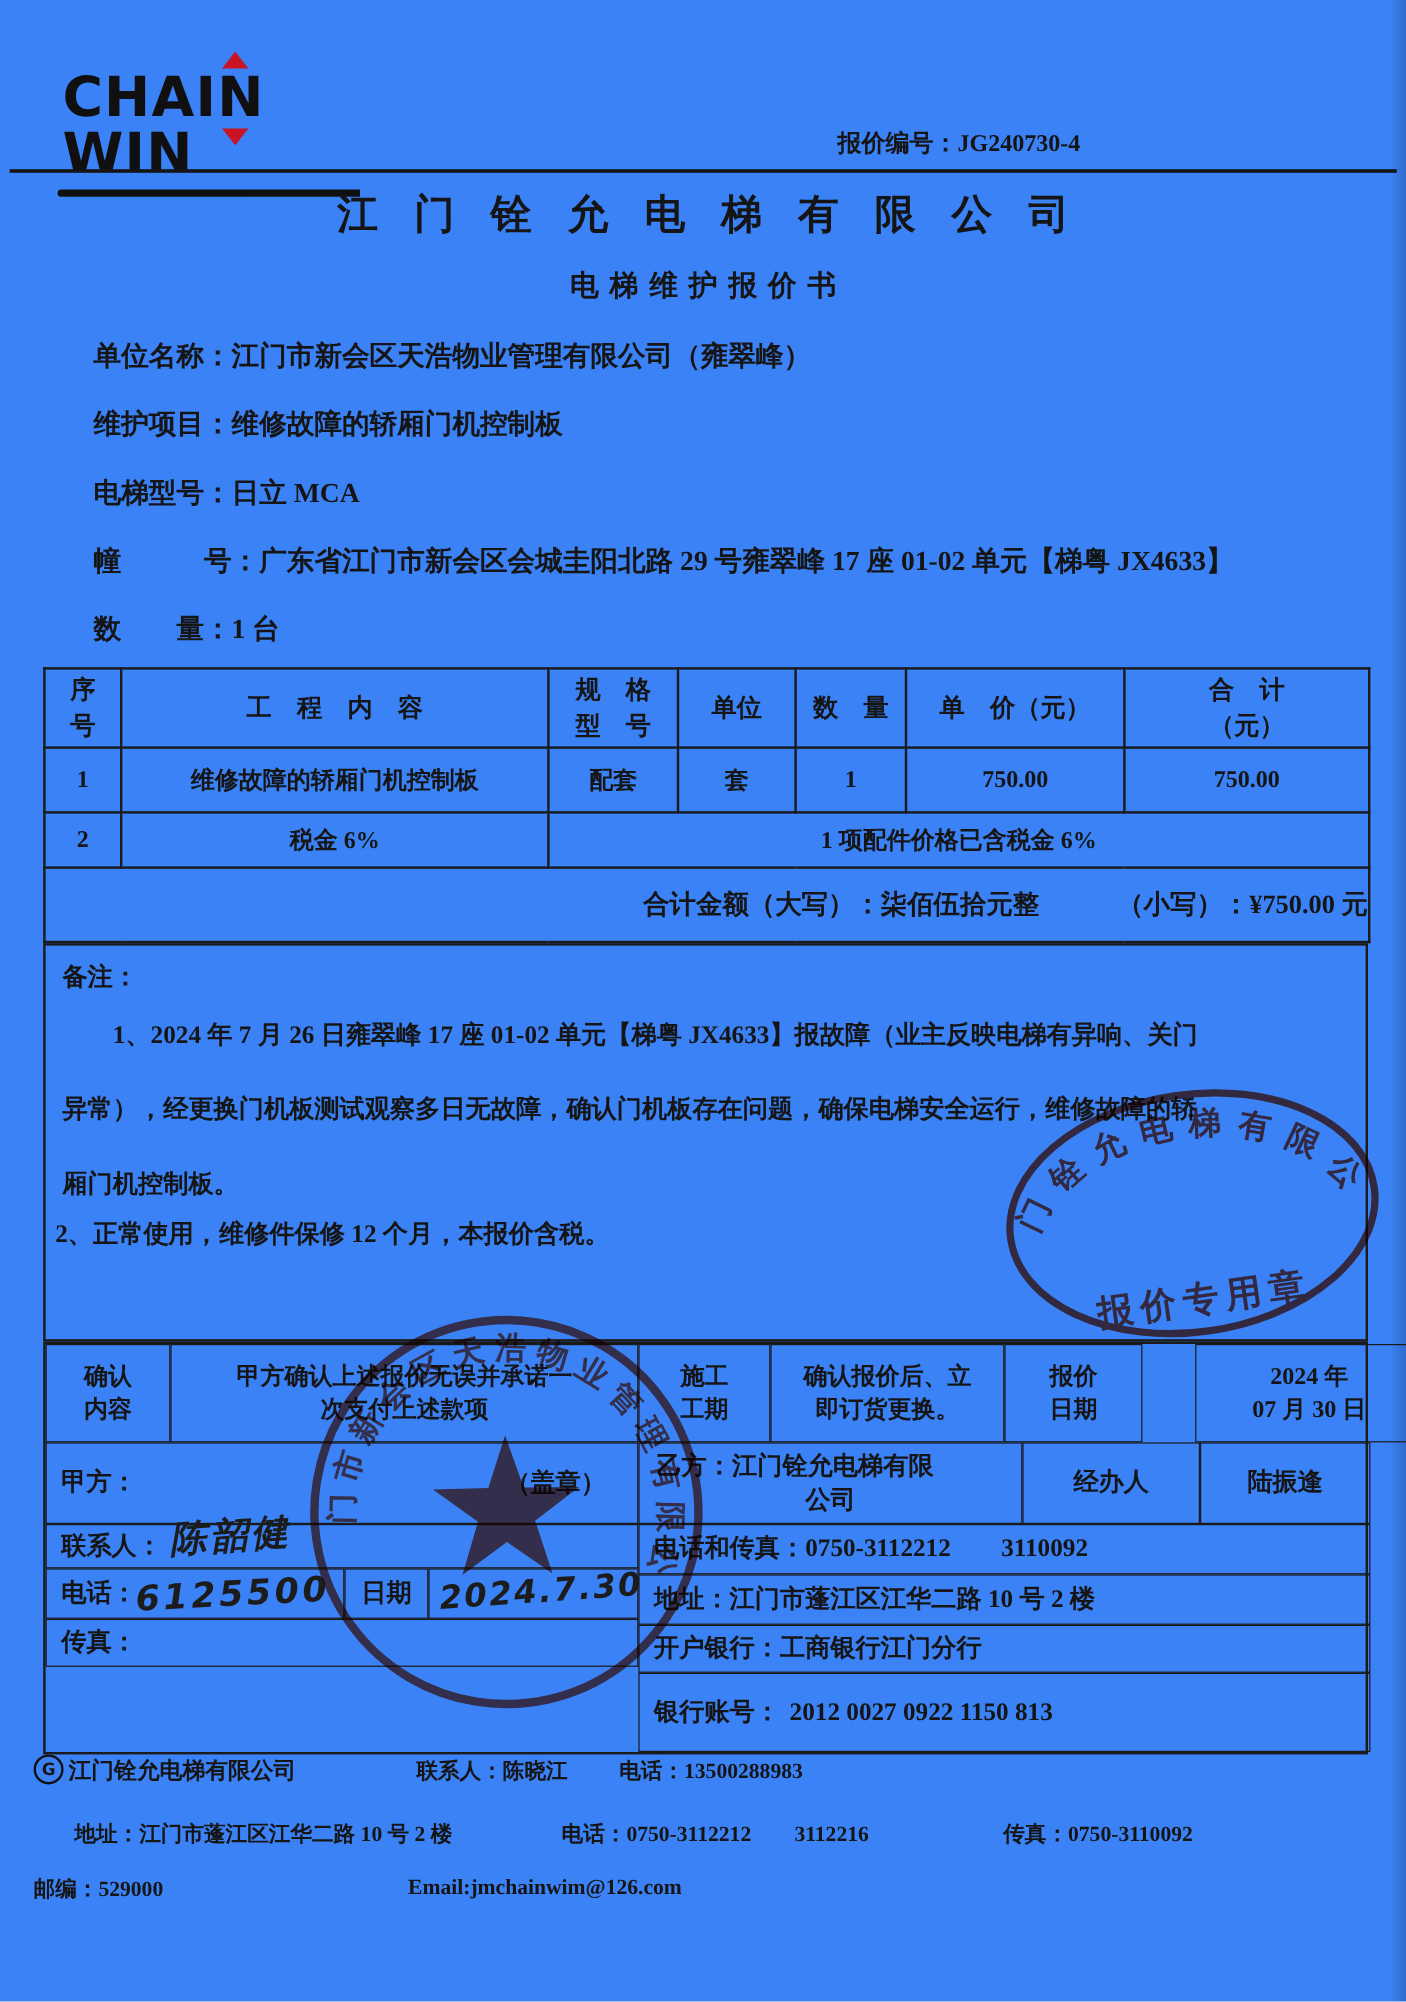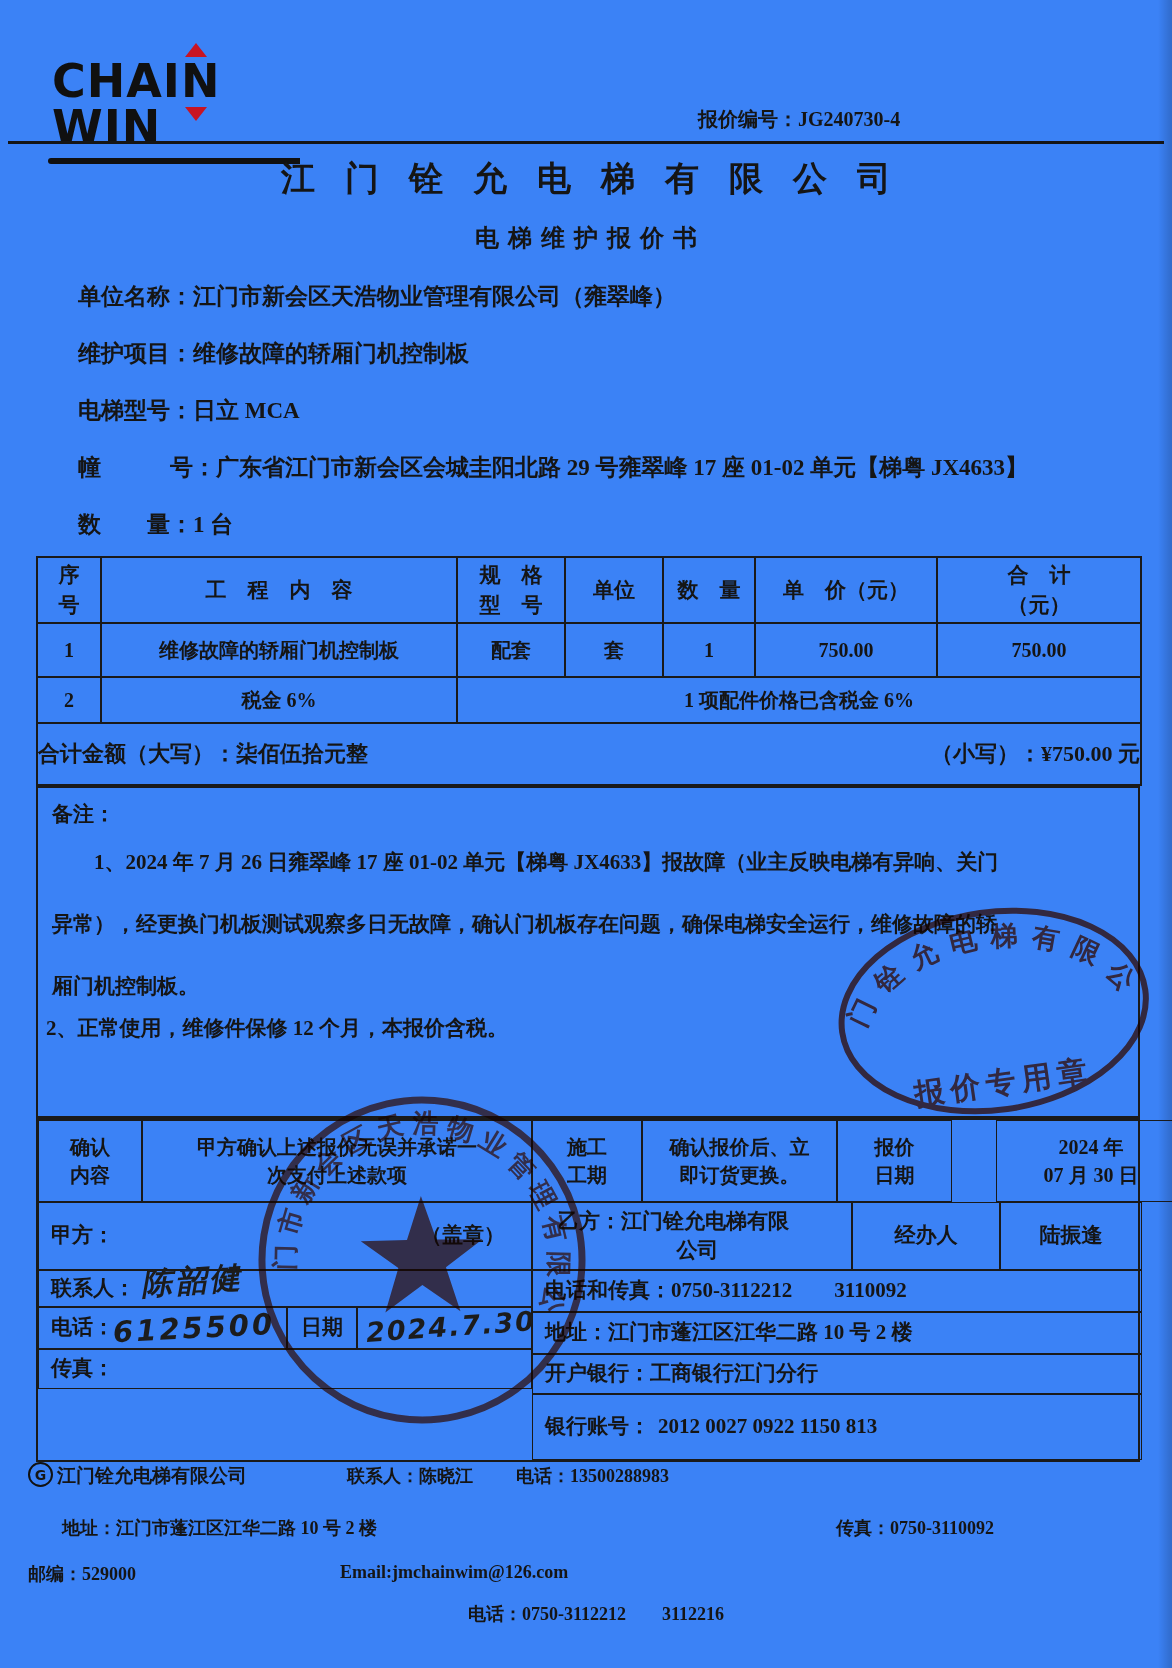--- a/index.html
+++ b/index.html
@@ -34,39 +34,39 @@
   .field{position:absolute;left:78px;font-size:23px;font-weight:700;white-space:nowrap;}
   .f0{top:281px}.f1{top:338px}.f2{top:395px}.f3{top:452px}.f4{top:509px}
   
   table.quote{position:absolute;left:36px;top:556px;width:1104px;border-collapse:collapse;
     table-layout:fixed;}
   table.quote td{border:2px solid #1a1a1a;text-align:center;vertical-align:middle;
     font-weight:700;font-size:20px;padding:0;}
   table.quote tr.hd td{font-size:21px;}
   .pre{white-space:pre-line;line-height:1.45;}
   tr.r-hd{height:66px}tr.r-1{height:54px}tr.r-2{height:46px}tr.r-t{height:62px}
-  .total-flex{display:flex;justify-content:space-between;gap:65px;font-size:22px;}
+  .total-flex{display:flex;justify-content:flex-end;gap:65px;font-size:22px;}
   
   .remarks{position:absolute;left:36px;top:786px;width:1104px;height:332px;
     border:2.5px solid #1a1a1a;box-sizing:border-box;font-weight:700;font-size:21px;}
   .remarks .rm{position:absolute;white-space:nowrap;}
   .rm-label{left:14px;top:12px;}
   .rm-0{left:56px;top:60px;}
   .rm-1{left:14px;top:122px;}
   .rm-2{left:14px;top:184px;}
   .rm-3{left:8px;top:226px;}
   
   .confirm{position:absolute;left:36px;top:1118px;width:1104px;height:344px;
     border:2px solid #1a1a1a;box-sizing:border-box;}
   .cell{position:absolute;border:1.4px solid #1a1a1a;box-sizing:border-box;
     display:flex;align-items:center;justify-content:center;text-align:center;
     font-weight:700;font-size:21px;line-height:1.4;}
   .cell.left{justify-content:flex-start;text-align:left;padding-left:12px;}
   .big{font-size:20px;}
-  .col{display:flex;flex-direction:column;width:100%;padding-left:11px;}
+  .col{display:flex;flex-direction:column;width:100%;}
   .col .ln1{text-align:left;padding-left:14px;}
   .col .ln2{text-align:center;}
   .seal-hint{position:absolute;right:26px;top:50%;transform:translateY(-50%);}
   .hw{font-family:"DejaVu Sans","Liberation Sans",sans-serif;font-style:italic;
     font-weight:600;color:#1c1c1c;position:absolute;white-space:nowrap;}
   .hw-name{left:102px;top:-12px;font-size:31px;transform:rotate(-4deg);letter-spacing:3px;}
   .hw-phone{left:74px;top:0px;font-size:29px;transform:rotate(-3deg);letter-spacing:3px;}
   .hw-date{left:8px;top:0px;font-size:27px;transform:rotate(-4deg);letter-spacing:2px;}
   
   .stamp{position:absolute;mix-blend-mode:multiply;opacity:.88;pointer-events:none;}
@@ -74,21 +74,21 @@
   .stamp-party{left:246px;top:1084px;transform:rotate(9deg);opacity:.82;}
   
   .foot{position:absolute;font-size:18px;font-weight:700;white-space:nowrap;}
   .mark-circle{position:absolute;left:28px;top:1462px;width:21px;height:21px;
     border:2.5px solid #111;border-radius:50%;display:flex;align-items:center;
     justify-content:center;font:900 14px "DejaVu Sans",sans-serif;}
   .ft-company{left:57px;top:1463px;font-size:19px;}
   .ft-contact{left:347px;top:1464px;}
   .ft-phone{left:516px;top:1464px;}
   .ft-addr{left:62px;top:1516px;}
-  .ft-tel{left:468px;top:1602px;}
+  .ft-tel{left:468px;top:1516px;}
   .ft-fax{left:836px;top:1516px;}
   .ft-zip{left:28px;top:1562px;}
   .ft-email{left:340px;top:1562px;font-family:"Liberation Serif",serif;}
 </style>
 </head>
 <body>
 
 <div class="page">
   <div class="edge-shade"></div>
 

